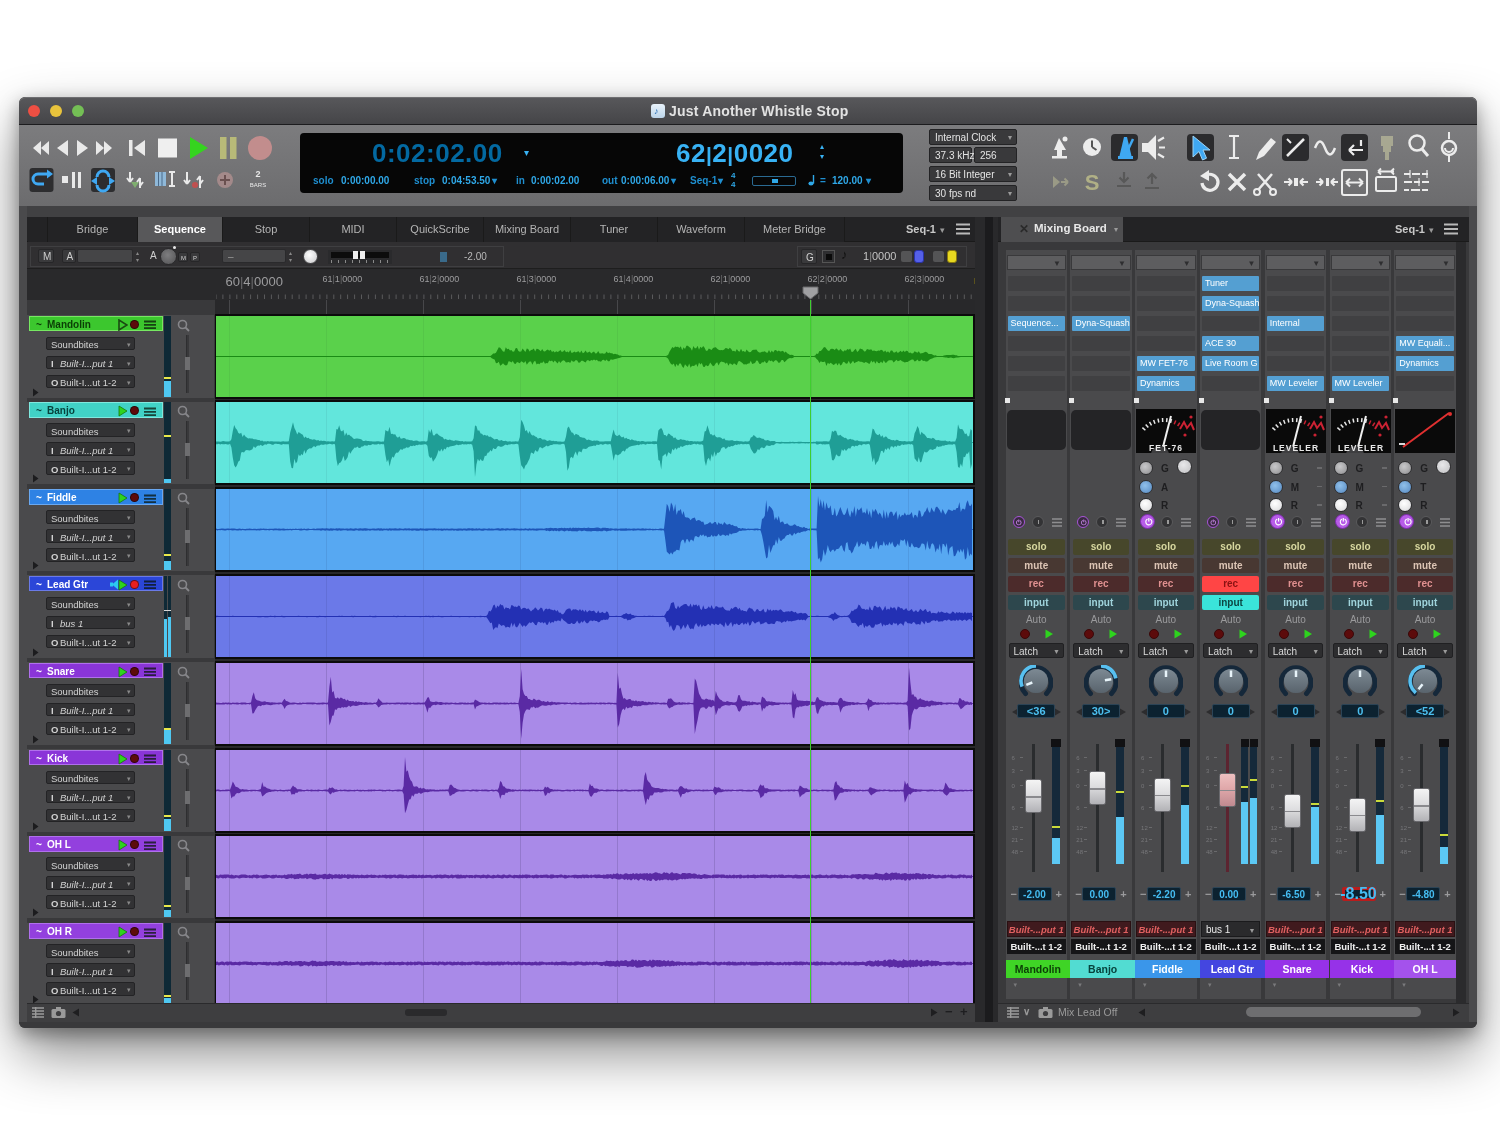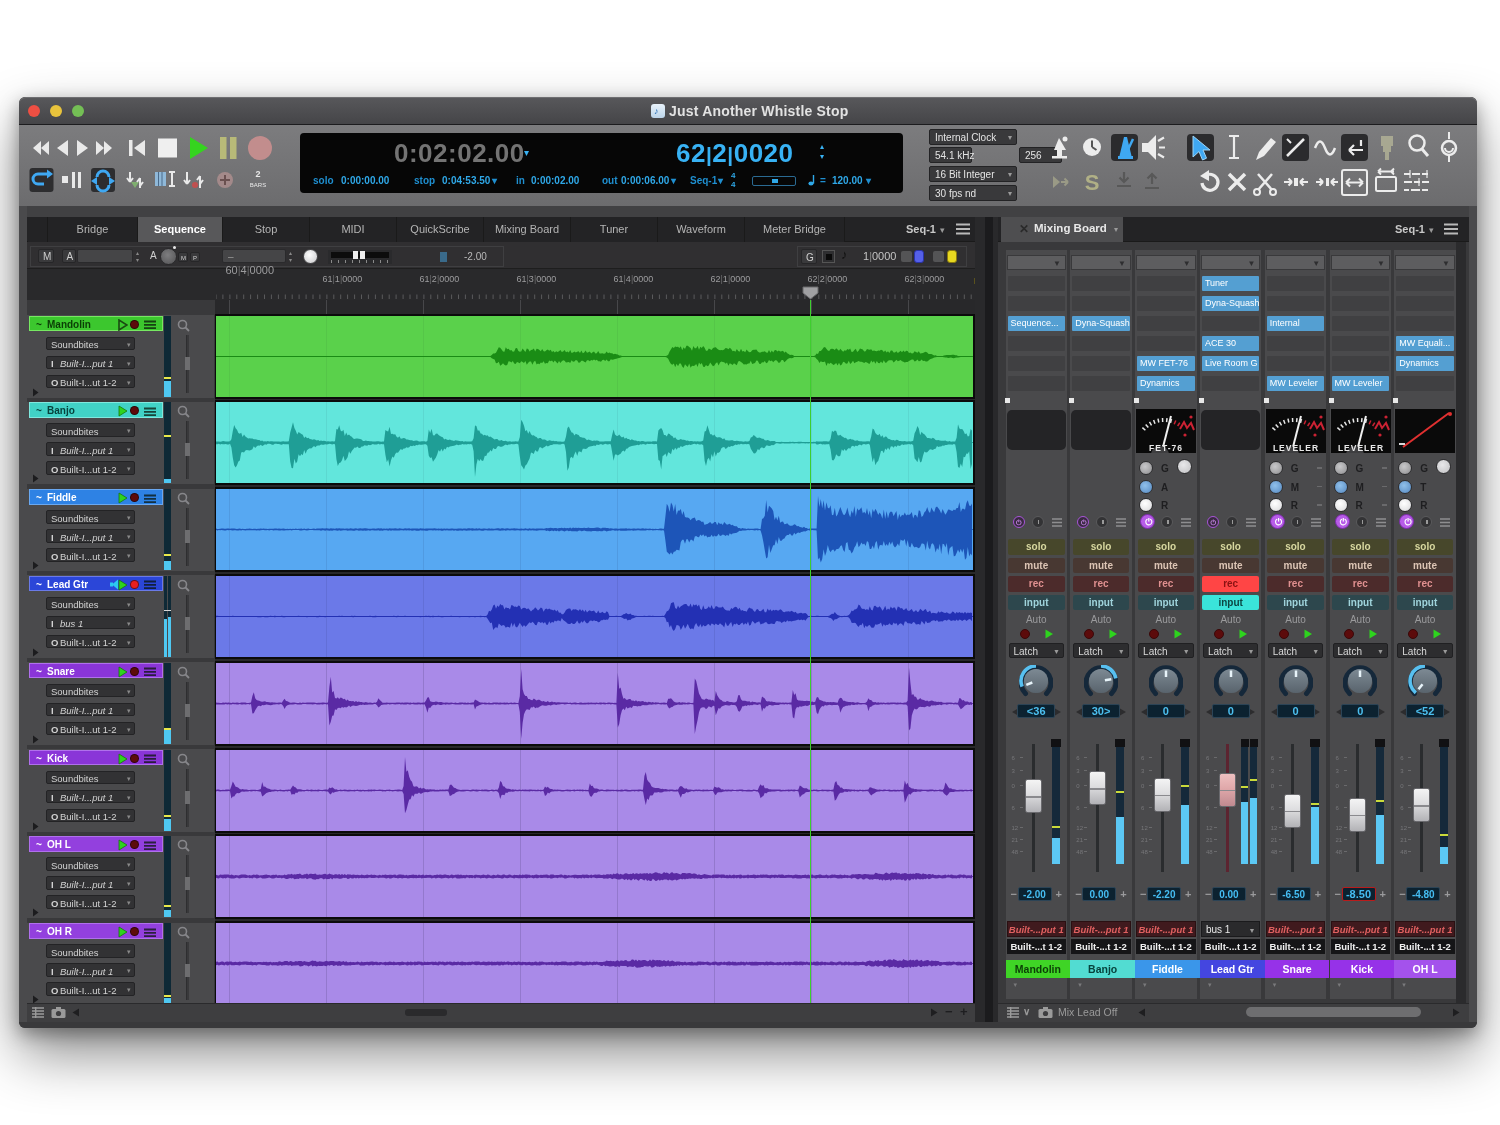--- a/index.html
+++ b/index.html
@@ -52,21 +52,21 @@
     <path d="M142 42 h6 m-3 0 v14 m-3 0 h6" stroke="#e9e9e9" stroke-width="2"></path>
 <path d="M160 42 v12 m0 0 l-3 -4 m3 4 l3 -4" stroke="#e9e9e9" stroke-width="2" fill="none"></path>
     <circle cx="168" cy="55" r="3" fill="#c05050"></circle>
     <path d="M173 58 v-12 m0 0 l-3 4 m3 4 l3 -4" stroke="#e9e9e9" stroke-width="2" fill="none"></path>
 <circle cx="198" cy="50" r="8" fill="#b09090" opacity="0.8"></circle>
     <path d="M198 45 v10 M193 50 h10" stroke="#6a5050" stroke-width="2"></path>
 <text x="231" y="47" font-size="9" fill="#e9e9e9" text-anchor="middle" font-family="Liberation Sans" font-weight="bold">2</text>
     <text x="231" y="57" font-size="6" fill="#e9e9e9" text-anchor="middle" font-family="Liberation Sans">BARS</text>
 </svg>
 <div class="" style="left:300px;top:133px;width:603px;height:60px;background:#060606;border-radius:4px;"></div>
-<div class="t" style="left:394px;top:140px;font-size:26px;font-weight:bold;color:#737373;letter-spacing:0.5px;">0:02:02.00</div>
+<div class="t" style="left:372px;top:140px;font-size:26px;font-weight:bold;color:#0369a1;letter-spacing:0.5px;">0:02:02.00</div>
 <div class="t" style="left:524px;top:148px;font-size:10px;color:#38b2f4;">▾</div>
 <div class="t" style="left:676px;top:140px;font-size:26px;font-weight:bold;color:#38b2f4;letter-spacing:0.5px;">62<span style="font-size:21px;">|</span>2<span style="font-size:21px;">|</span>0020</div>
 <div class="t" style="left:820px;top:143px;font-size:8px;color:#38b2f4;">▴</div>
 <div class="t" style="left:820px;top:153px;font-size:8px;color:#38b2f4;">▾</div>
 <div class="t" style="left:313px;top:176px;font-size:10px;font-weight:bold;color:#1f8fd0;">solo</div>
 <div class="t" style="left:341px;top:176px;font-size:10px;font-weight:bold;color:#2fa8e8;">0:00:00.00</div>
 <div class="t" style="left:414px;top:176px;font-size:10px;font-weight:bold;color:#1f8fd0;">stop</div>
 <div class="t" style="left:442px;top:176px;font-size:10px;font-weight:bold;color:#2fa8e8;">0:04:53.50</div>
 <div class="t" style="left:492px;top:176px;font-size:10px;font-weight:bold;color:#1f8fd0;">▾</div>
 <div class="t" style="left:516px;top:176px;font-size:10px;font-weight:bold;color:#1f8fd0;">in</div>
@@ -86,23 +86,23 @@
     <rect x="4.8" y="1" width="1.4" height="8.5" fill="#2fa8e8"></rect>
   </svg>
 <div class="t" style="left:820px;top:176px;font-size:10px;font-weight:bold;color:#1f8fd0;">=</div>
 <div class="t" style="left:832px;top:176px;font-size:10px;font-weight:bold;color:#2fa8e8;">120.00</div>
 <div class="t" style="left:866px;top:176px;font-size:10px;font-weight:bold;color:#1f8fd0;">▾</div>
 <div class="" style="left:929px;top:129px;width:88px;height:16px;background:#39393b;border:1px solid #232325;border-radius:2px;color:#e4e4e4;font-size:10px;">
     <div class="t" style="left:5px;top:3px;font-size:10px;color:#e4e4e4;">Internal Clock</div>
     <div class="t" style="right:4px;top:4px;font-size:8px;color:#9a9a9a;position:absolute;">▾</div>
   </div>
 <div class="" style="left:929px;top:147px;width:43px;height:16px;background:#39393b;border:1px solid #232325;border-radius:2px;color:#e4e4e4;font-size:10px;">
-    <div class="t" style="left:5px;top:3px;font-size:10px;color:#e4e4e4;">54.1 kHz</div>
-  </div>
-<div class="" style="left:974px;top:147px;width:43px;height:16px;background:#39393b;border:1px solid #232325;border-radius:2px;color:#e4e4e4;font-size:10px;margin-left:45px;">
+    <div class="t" style="left:5px;top:3px;font-size:10px;color:#e4e4e4;">37.3 kHz</div>
+  </div>
+<div class="" style="left:974px;top:147px;width:43px;height:16px;background:#39393b;border:1px solid #232325;border-radius:2px;color:#e4e4e4;font-size:10px;">
     <div class="t" style="left:5px;top:3px;font-size:10px;color:#e4e4e4;">256</div>
   </div>
 <div class="" style="left:929px;top:166px;width:88px;height:16px;background:#39393b;border:1px solid #232325;border-radius:2px;color:#e4e4e4;font-size:10px;">
     <div class="t" style="left:5px;top:3px;font-size:10px;color:#e4e4e4;">16 Bit Integer</div>
     <div class="t" style="right:4px;top:4px;font-size:8px;color:#9a9a9a;position:absolute;">▾</div>
   </div>
 <div class="" style="left:929px;top:185px;width:88px;height:16px;background:#39393b;border:1px solid #232325;border-radius:2px;color:#e4e4e4;font-size:10px;">
     <div class="t" style="left:5px;top:3px;font-size:10px;color:#e4e4e4;">30 fps nd</div>
     <div class="t" style="right:4px;top:4px;font-size:8px;color:#9a9a9a;position:absolute;">▾</div>
   </div>
@@ -218,21 +218,21 @@
 <div class="" style="left:822px;top:250px;width:13px;height:13px;background:#2e2e30;border:1px solid #555;">
     <div style="left:2.5px;top:2.5px;width:6px;height:6px;background:#0a0a0a;position:absolute;"></div>
   </div>
 <div class="t" style="left:841px;top:248px;font-size:13px;color:#111;font-weight:bold;">♪</div>
 <div class="t" style="left:863px;top:251px;font-size:11px;color:#c4c4c4;">1<span style="color:#8a8a8a;">|</span>0000</div>
 <div class="" style="left:901px;top:251px;width:11px;height:11px;background:#545456;border-radius:2px;"></div>
 <div class="" style="left:914px;top:250px;width:10px;height:13px;background:#5560e8;border-radius:3px;border:1px solid #2a32a8;"></div>
 <div class="" style="left:933px;top:251px;width:11px;height:11px;background:#545456;border-radius:2px;"></div>
 <div class="" style="left:947px;top:250px;width:10px;height:13px;background:#e8d820;border-radius:3px;border:1px solid #8a7a10;"></div>
 <div class="" style="left:27px;top:269px;width:948px;height:31px;background:#29292b;"></div>
-<div class="t" style="left:225.5px;top:265px;font-size:11px;color:#9c9c9e;">60<span style="color:#6a6a6c;">|</span>4<span style="color:#6a6a6c;">|</span>0000</div>
+<div class="t" style="left:225.5px;top:275px;font-size:13px;color:#9c9c9e;">60<span style="color:#6a6a6c;">|</span>4<span style="color:#6a6a6c;">|</span>0000</div>
 <div class="t" style="left:322.5px;top:275px;font-size:9px;color:#9c9c9e;">61<span style="color:#6a6a6c;">|</span>1<span style="color:#6a6a6c;">|</span>0000</div>
 <div class="t" style="left:419.5px;top:275px;font-size:9px;color:#9c9c9e;">61<span style="color:#6a6a6c;">|</span>2<span style="color:#6a6a6c;">|</span>0000</div>
 <div class="t" style="left:516.5px;top:275px;font-size:9px;color:#9c9c9e;">61<span style="color:#6a6a6c;">|</span>3<span style="color:#6a6a6c;">|</span>0000</div>
 <div class="t" style="left:613.5px;top:275px;font-size:9px;color:#9c9c9e;">61<span style="color:#6a6a6c;">|</span>4<span style="color:#6a6a6c;">|</span>0000</div>
 <div class="t" style="left:710.5px;top:275px;font-size:9px;color:#9c9c9e;">62<span style="color:#6a6a6c;">|</span>1<span style="color:#6a6a6c;">|</span>0000</div>
 <div class="t" style="left:807.5px;top:275px;font-size:9px;color:#9c9c9e;">62<span style="color:#6a6a6c;">|</span>2<span style="color:#6a6a6c;">|</span>0000</div>
 <div class="t" style="left:904.5px;top:275px;font-size:9px;color:#9c9c9e;">62<span style="color:#6a6a6c;">|</span>3<span style="color:#6a6a6c;">|</span>0000</div>
 <svg style="left:216px;top:275px" width="759" height="25">
     <line x1="0.0" y1="19.5" x2="0.0" y2="24" stroke="#5a5a5c" stroke-width="1"></line>
     <line x1="6.9" y1="19.5" x2="6.9" y2="24" stroke="#5a5a5c" stroke-width="1"></line>
@@ -1392,21 +1392,21 @@
   </div>
 <div class="" style="left:1355.5px;top:744px;width:3px;height:128px;background:#2a2c2e;"></div>
 <div class="" style="left:1374.5px;top:739.4px;width:10px;height:7.6px;background:#111113;"></div>
 <div class="" style="left:1375.5px;top:747px;width:8px;height:117px;background:#15293a;"></div>
 <div class="" style="left:1375.5px;top:815px;width:8px;height:49px;background:#5cc8f4;"></div>
 <div class="" style="left:1375.5px;top:800px;width:8px;height:2px;background:#cada3a;"></div>
 <div class="" style="left:1348.5px;top:797.5px;width:17px;height:34px;background:linear-gradient(#f4f4f4,#dedee0 45%,#b2b2b6);border-radius:2.5px;border:1px solid #6a6a6e;">
     <div style="left:0;top:16px;width:15px;height:1.5px;background:#8a8a8e;position:absolute;"></div>
   </div>
 <div class="t" style="left:1334.5px;top:889px;font-size:11px;color:#9a9a9c;font-weight:bold;">−</div>
-<div class="" style="left:1341.5px;top:887px;width:34px;height:14px;background:#0c2230;border:1px solid #b91c1c;border-radius:2px;display:flex;align-items:center;justify-content:center;color:#45bdf2;font-size:11px;font-weight:bold;">-8.50</div>
+<div class="" style="left:1341.5px;top:887px;width:34px;height:14px;background:#0c2230;border:3px solid #b91c1c;border-radius:2px;display:flex;align-items:center;justify-content:center;color:#45bdf2;font-size:16px;font-weight:bold;">-8.50</div>
 <div class="t" style="left:1379.5px;top:889px;font-size:11px;color:#9a9a9c;font-weight:bold;">+</div>
 <div class="" style="left:1330.5px;top:921px;width:59.5px;height:16px;background:#401a1e;border:1px solid #2a1012;display:flex;align-items:center;justify-content:center;color:#e06060;font-size:9.5px;font-style:italic;font-weight:bold;">Built-...put 1</div>
 <div class="" style="left:1330.5px;top:939px;width:59.5px;height:15px;background:#151517;display:flex;align-items:center;justify-content:center;color:#f0f0f0;font-size:9.5px;font-weight:bold;">Built-...t 1-2</div>
 <div class="" style="left:1329.5px;top:959.5px;width:64.8px;height:18.5px;background:#9632e8;display:flex;align-items:center;justify-content:center;color:#ffffff;font-size:10.5px;font-weight:bold;">Kick</div>
 <div class="t" style="left:1337.5px;top:981px;font-size:7px;color:#7a7a7c;">▾</div>
 <div class="" style="left:1394.3px;top:250px;width:61.5px;height:749px;background:#4a4a4c;"></div>
 <div class="" style="left:1395.3px;top:255px;width:59.5px;height:15px;background:#5d5d5f;border:1px solid #39393b;">
     <div class="t" style="right:4px;top:4px;position:absolute;font-size:8px;color:#2e2e30;">▼</div>
   </div>
 <div class="" style="left:1396.3px;top:276px;width:57.5px;height:15px;background:#404042;border-radius:1px;"></div>

